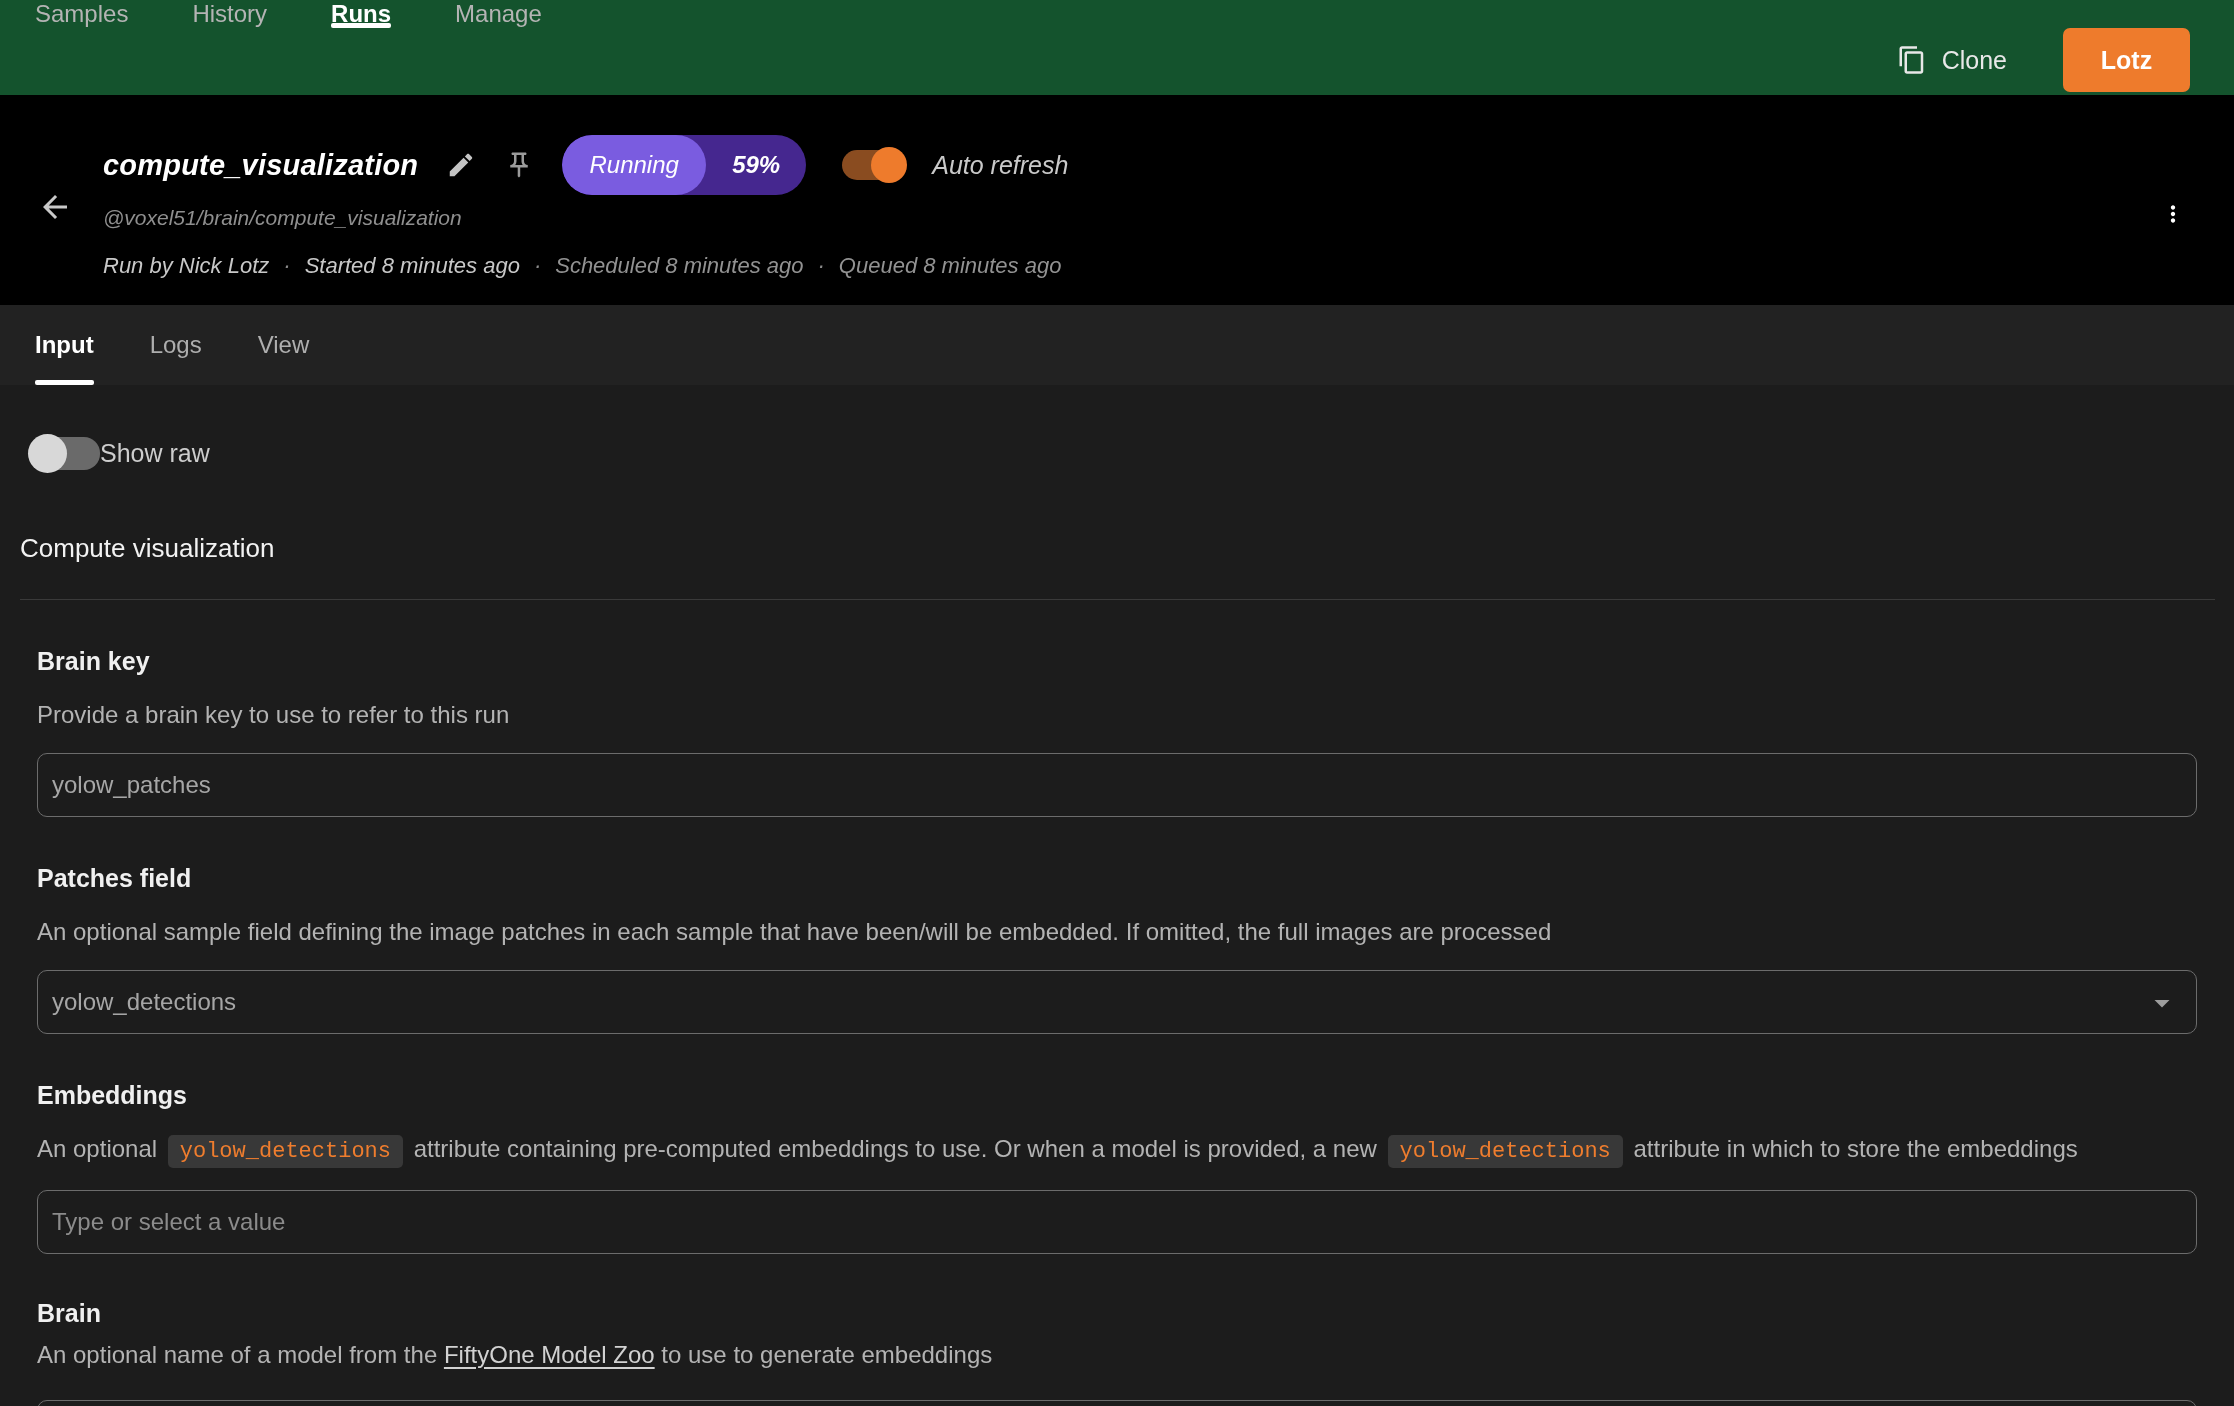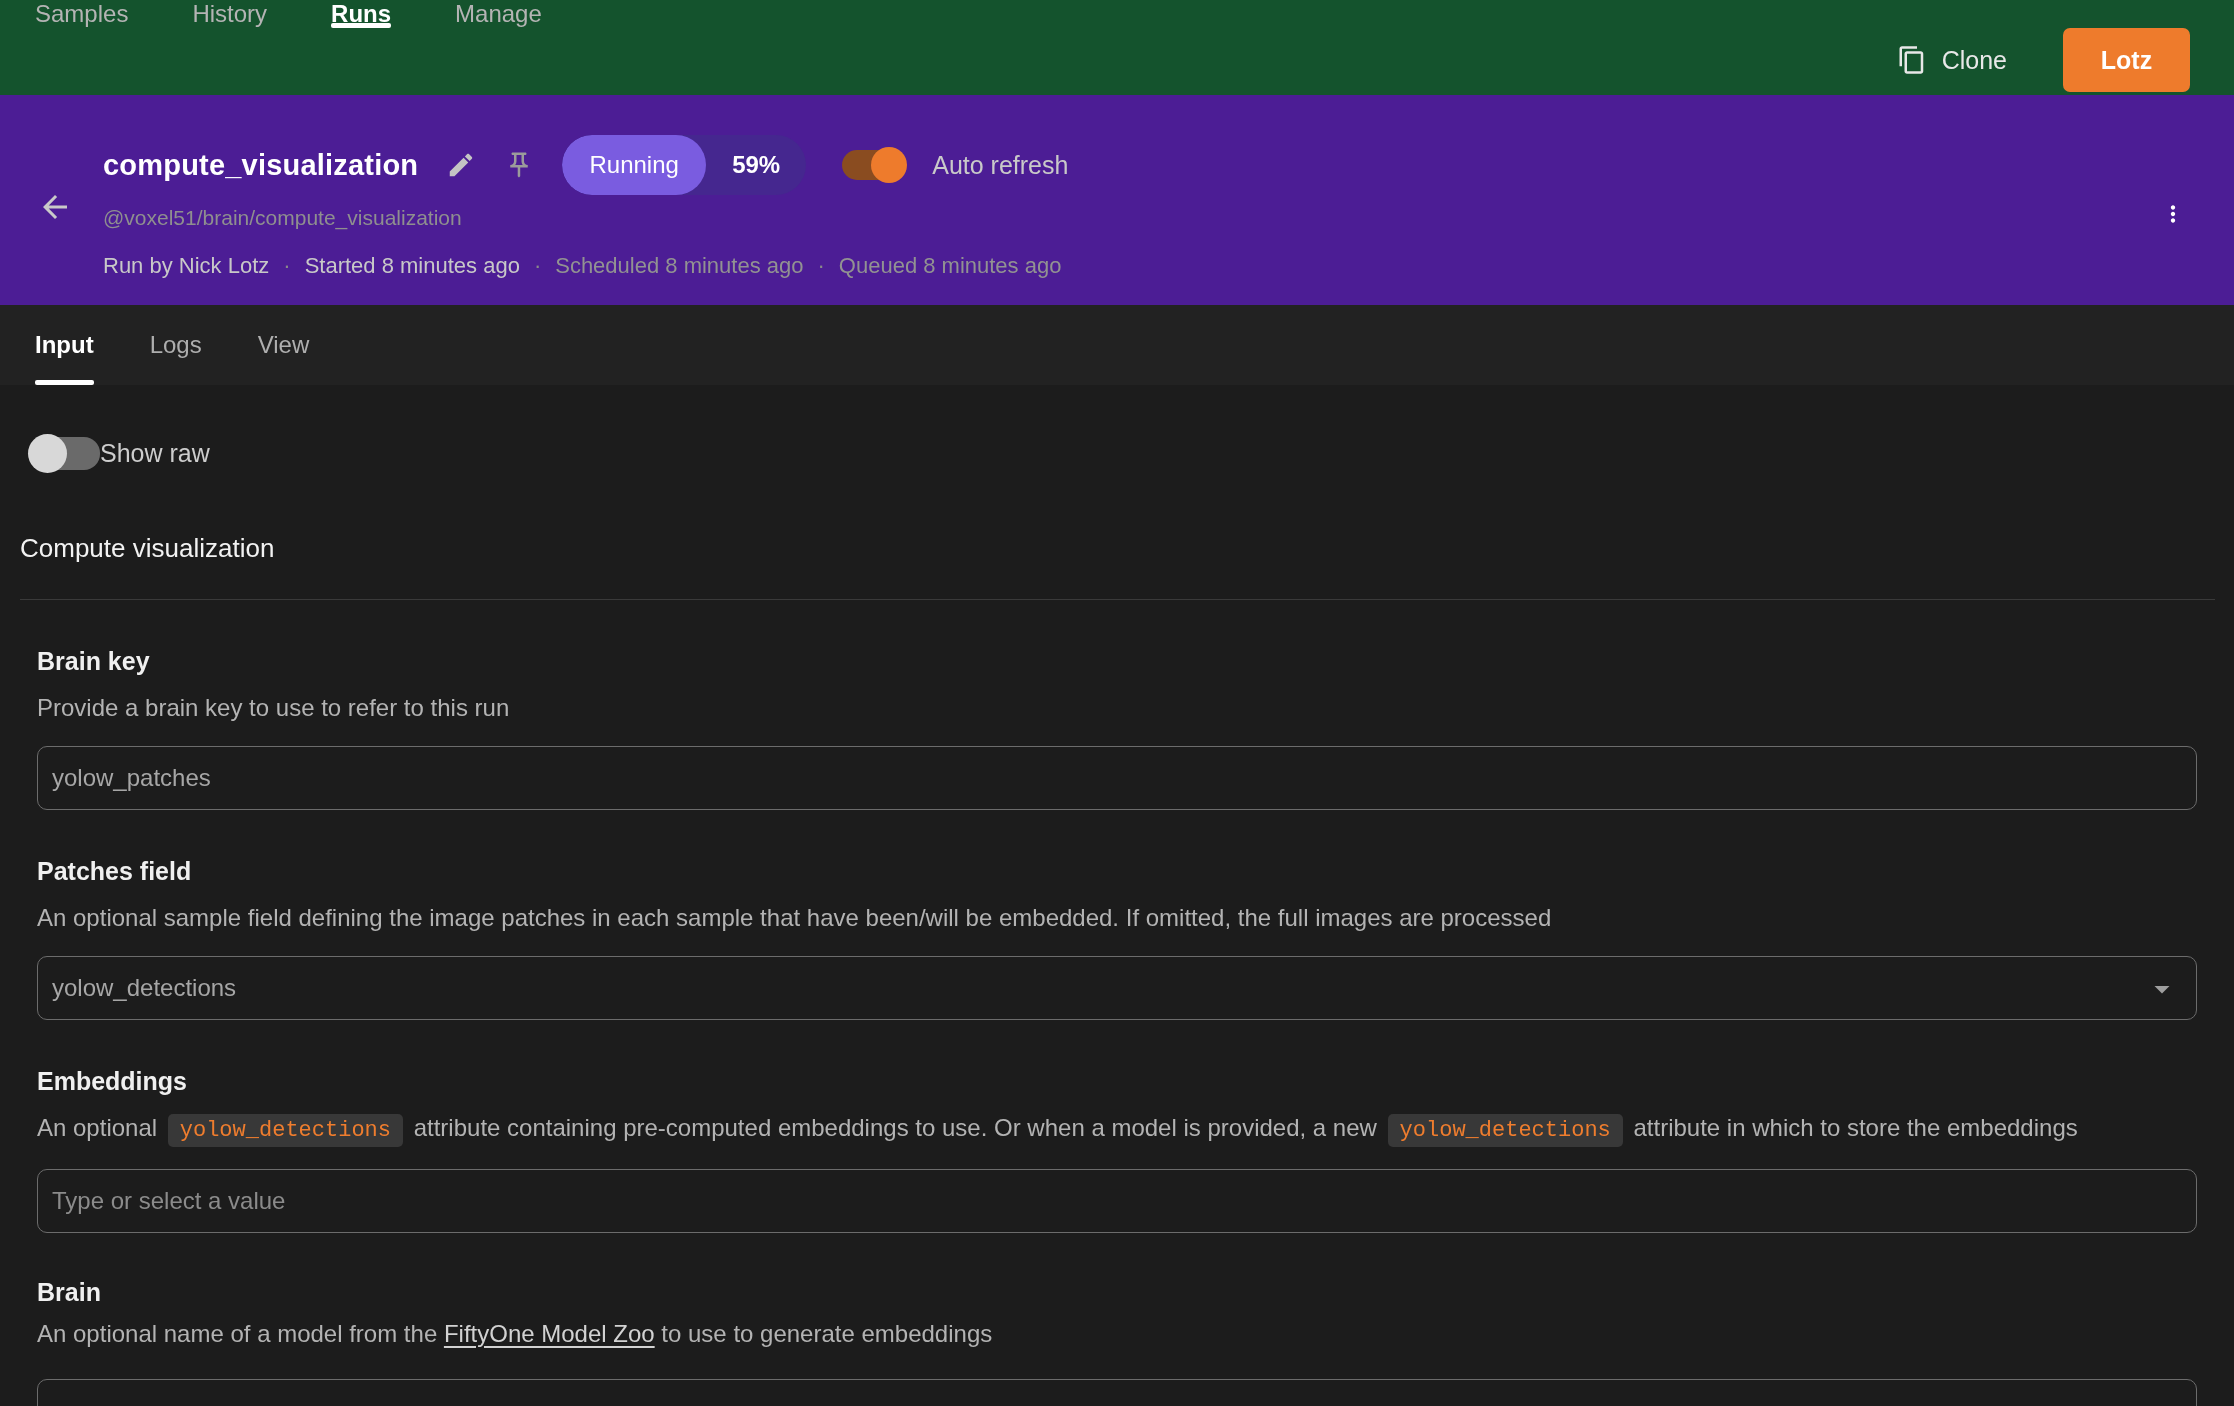--- a/index.html
+++ b/index.html
@@ -36,21 +36,21 @@
     font-size:25px;cursor:pointer;padding:10px 6px;background:none;border:none;
     font-family:inherit;
   }
   .share-btn{
     margin-left:34px;width:127px;height:64px;border:none;border-radius:7px;
     background:var(--accent-orange);color:#FFFFFF;font-size:25px;font-weight:700;
     cursor:pointer;font-family:inherit;
   }
   
   .run-header{
-    background:#4c1d95;padding:36px 40px 22px 30px;display:flex;position:relative;
+    background:#000000;padding:36px 40px 22px 30px;display:flex;position:relative;font-style:italic;
   }
   .back-col{width:73px;display:flex;justify-content:flex-start;padding-left:7px;}
   .back-btn{
     background:none;border:none;cursor:pointer;padding:0;margin-top:58px;height:36px;
   }
   .head-main{flex:1;}
   .title-row{display:flex;align-items:center;height:68px;gap:28px;}
   .run-title{font-size:29px;font-weight:700;color:#FFFFFF;letter-spacing:.2px;}
   .icon-btn{background:none;border:none;cursor:pointer;padding:0;display:flex;align-items:center;}
   .status-badge{
@@ -90,21 +90,21 @@
   
   .content{background:#1C1C1C;padding-top:48px;height:100%;}
   .showraw-row{display:flex;align-items:center;margin-left:30px;height:40px;}
   .showraw-label{font-size:25px;color:#CDCDCD;}
   .section-title{
     margin:56px 0 0 20px;font-size:26px;font-weight:500;color:#F2F2F2;line-height:38px;
   }
   .divider{margin:32px 19px 0 20px;height:1px;background:#3A3A3A;}
   .field{margin:44px 37px 0 37px;}
   .field-label{font-size:25px;font-weight:600;color:#F0F0F0;line-height:34px;}
-  .field-desc{margin-top:10px;font-size:24px;color:#B3B3B3;line-height:40px;max-width:2160px;}
+  .field-desc{margin-top:17px;font-size:24px;color:#B3B3B3;line-height:40px;max-width:2160px;}
   .text-input,.select-box{
     margin-top:18px;width:100%;height:64px;background:transparent;
     border:1px solid #6C6C6C;border-radius:10px;padding:0 14px;
     font-size:24px;color:#A6A6A6;font-family:inherit;display:block;
   }
   .text-input::placeholder{color:#8B8B8B;opacity:1;}
   .select-box{display:flex;align-items:center;cursor:pointer;position:relative;}
   .select-caret{position:absolute;right:16px;top:14px;}
   .code-chip{
     font-family:"Liberation Mono","DejaVu Sans Mono",monospace;

